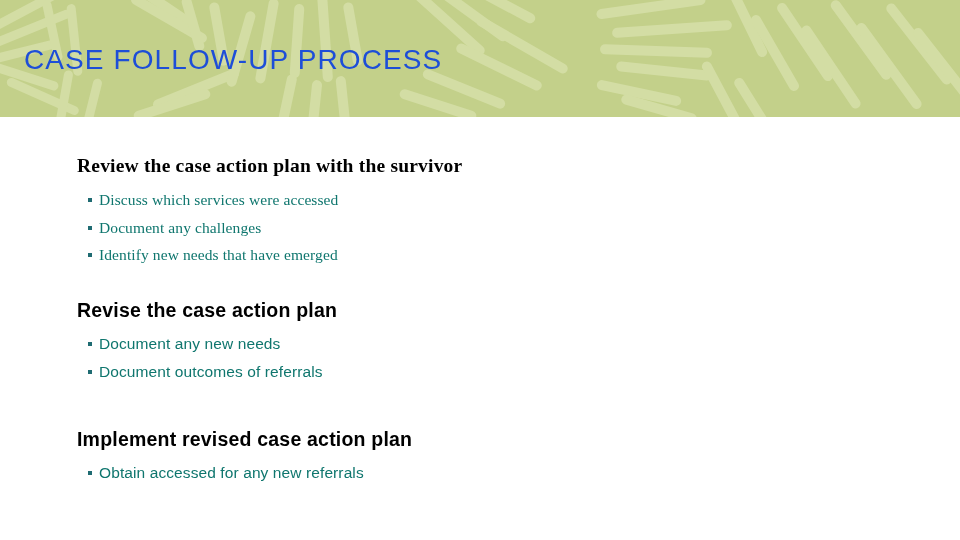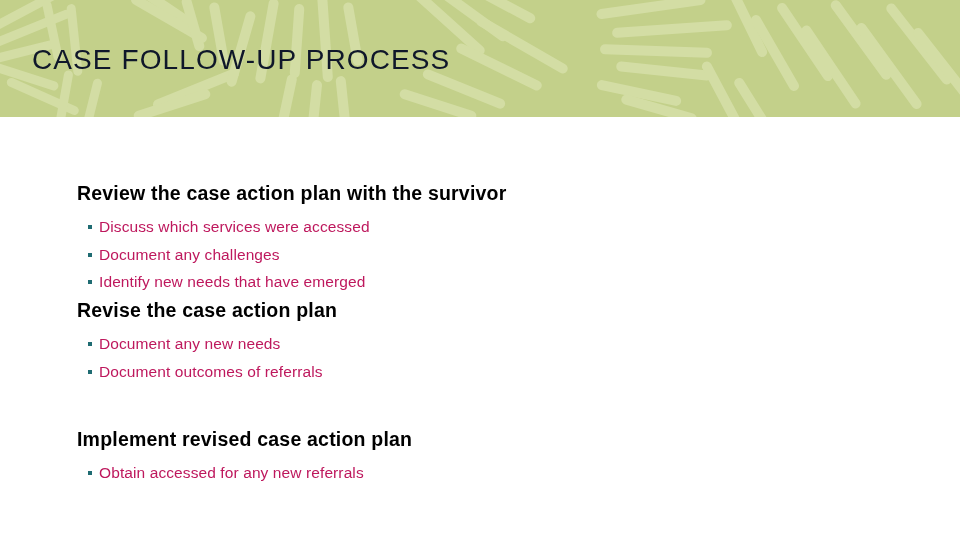--- a/index.html
+++ b/index.html
@@ -33,43 +33,43 @@
   .header-pattern {
     position: absolute;
     left: 0;
     top: 0;
     width: 960px;
     height: 117px;
     pointer-events: none;
   }
   .header-title {
     position: absolute;
-    left: 32px;
+    left: 24px;
     top: 43px;
     font-size: 28px;
     line-height: 34px;
     font-weight: 400;
-    color: #0f172a;
+    color: #1d4ed8;
     letter-spacing: 1.1px;
     white-space: nowrap;
   }
 
   
   .body {
     position: absolute;
     left: 0;
     top: 117px;
     width: 960px;
     height: 423px;
   }
   .section {
     position: absolute;
     left: 77px;
   }
-  .section-1 { top: 64px; }
+  .section-1 { top: 37px; font-family: Liberation Serif, serif; }
   .section-2 { top: 181px; }
   .section-3 { top: 310px; }
 
   .section-heading {
     font-size: 19.5px;
     line-height: 24px;
     font-weight: bold;
     color: #000000;
     letter-spacing: 0.2px;
     white-space: nowrap;
@@ -78,21 +78,21 @@
   .bullet-list {
     list-style: none;
     margin: 0;
     padding: 0;
   }
   .bullet-item {
     position: relative;
     padding-left: 22px;
     font-size: 15.5px;
     line-height: 27.5px;
-    color: #be185d;
+    color: #0f766e;
     white-space: nowrap;
     letter-spacing: 0.1px;
   }
   .bullet-dot {
     position: absolute;
     left: 11px;
     top: 12px;
     width: 4px;
     height: 4px;
     background: #1f6b72;

